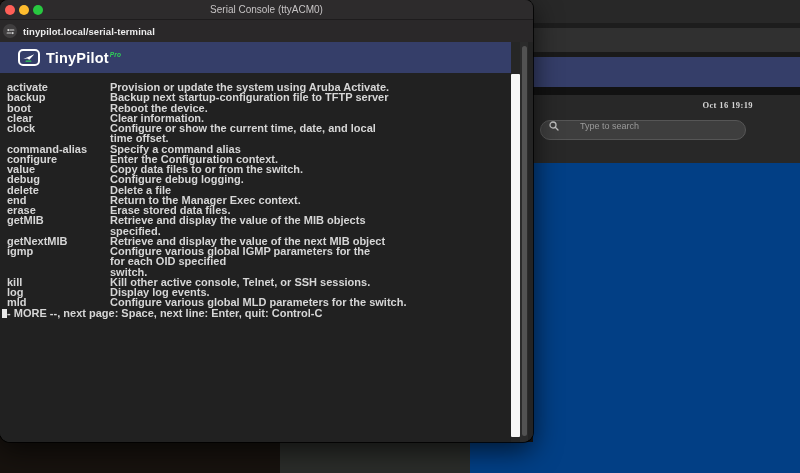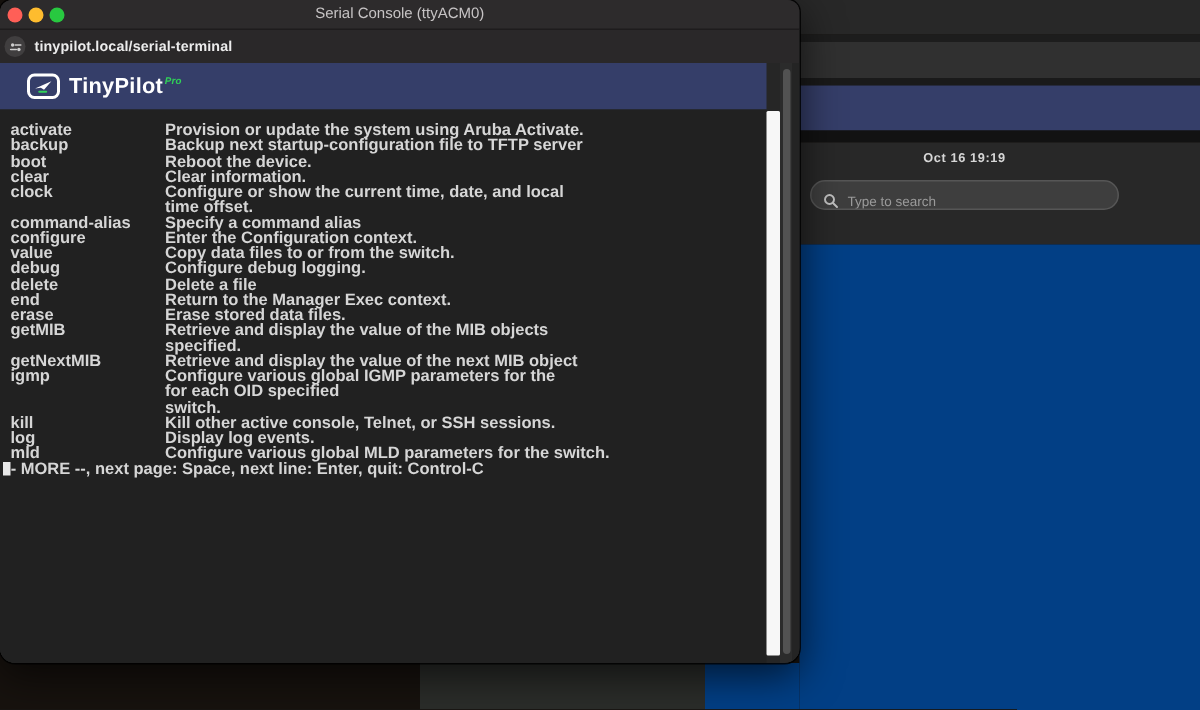--- a/index.html
+++ b/index.html
@@ -10,25 +10,25 @@
   
   .bg-strip { position:absolute; left:500px; right:0; }
   #bgs-title   { top:0;   height:23px; background:#282828; }
   #bgs-sep1    { top:23px; height:5px; background:#1d1d1d; }
   #bgs-url     { top:28px; height:24px; background:#303030; }
   #bgs-sep2    { top:52px; height:5px;  background:#1a1a1a; }
   #bgs-navy    { top:57px; height:30px; }
   #bgs-sep3    { top:87px; height:8px;  background:#121212; }
 
   #bg-content { position:absolute; left:533px; top:95px; width:267px; height:68px; background:#282828; }
-  .bg-clock { position:absolute; left:0; top:5px; width:220px; text-align:center;
-              font-size:8.5px; font-weight:bold; color:#d6d6d6; letter-spacing:.4px; }
+  .bg-clock { position:absolute; left:0; top:5px; width:220px; text-align:right;
+              font-size:8.5px; font-weight:bold; color:#d6d6d6; letter-spacing:.4px;font-family:Liberation Serif, serif; }
   .search-pill { position:absolute; left:7px; top:25px; width:206px; height:20px;
                  background:#3e3e3e; border:1px solid #565656; border-radius:10px;
-                 display:flex; align-items:flex-end; padding-left:8px; gap:6px; }
+                 display:flex; align-items:flex-start; padding-left:8px; gap:21px; }
   .search-pill svg { flex:0 0 auto; }
   .search-pill input { background:transparent; border:none; outline:none; width:150px;
                        font-family:"Liberation Sans",sans-serif; font-size:9px; color:#cfcfcf; }
   .search-pill input::placeholder { color:#9a9a9a; }
 
   #bg-blue  { position:absolute; left:533px; top:163px; width:267px; height:310px; }
   #bg-blue2 { position:absolute; left:470px; top:442px; width:63px;  height:31px; }
   #bg-gray  { position:absolute; left:280px; top:442px; width:190px; height:31px; background:#2b2d2a; }
 
   

